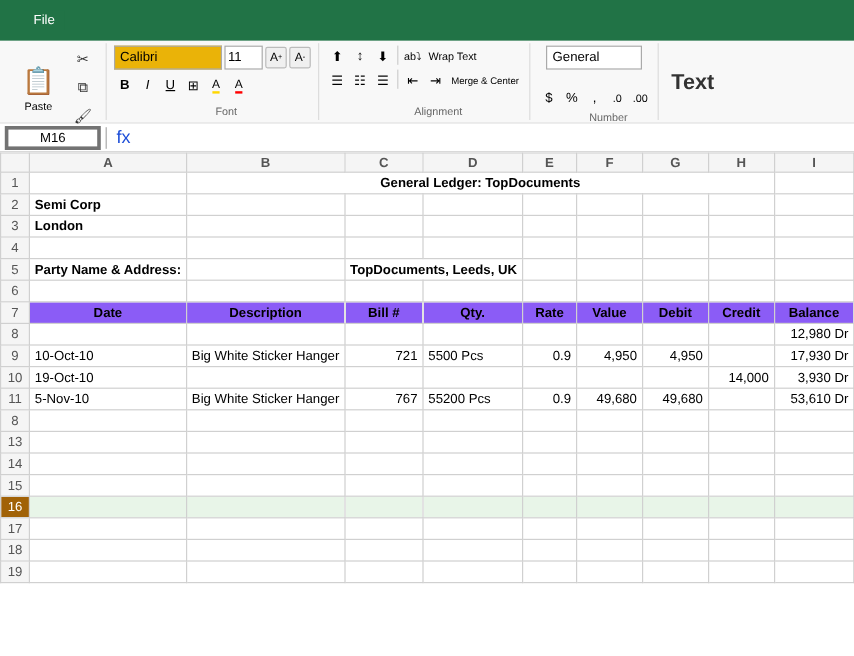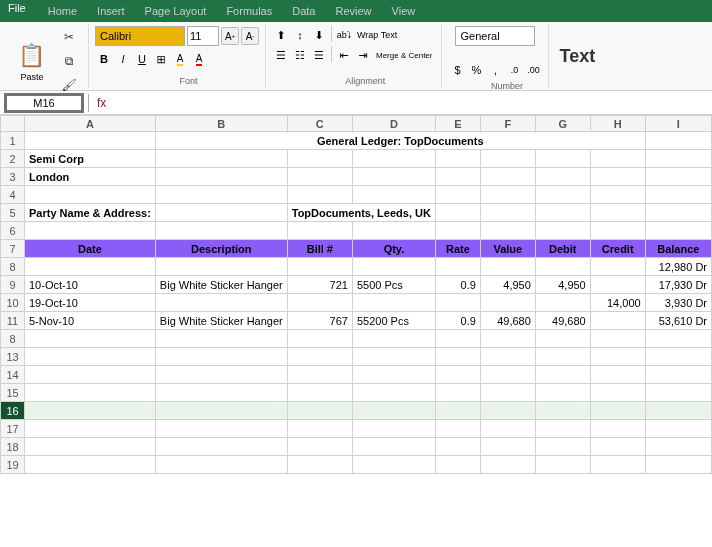--- a/index.html
+++ b/index.html
@@ -1,23 +1,24 @@
 <!DOCTYPE html>
 <html><head>
   <meta charset="utf-8">
   <style>
     * { margin: 0; padding: 0; box-sizing: border-box; }
     body { font-family: 'Segoe UI', Arial, sans-serif; font-size: 11px; background: #fff; overflow: hidden; }
 
     
     .title-bar {
       background: #217346;
-      height: 22px;
-      display: flex;
-      padding: 0 0;
+      height: 34px;
+      display: flex;
+      align-items: center;
+      padding: 0 20px;
     }
     .title-bar-file {
       background: #217346;
       color: white;
       font-size: 11px;
       padding: 2px 8px;
       cursor: pointer;
     }
     .title-bar-tabs {
       display: flex;
@@ -188,22 +189,22 @@
       font-size: 11px;
       padding: 0 4px;
       text-align: center;
     }
     .formula-divider {
       width: 1px;
       height: 18px;
       background: #aaa;
     }
     .formula-icon {
-      font-size: 12px;
-      color: #7f1d1d;
+      font-size: 15px;
+      color: #1d4ed8;
       padding: 0 4px;
       cursor: pointer;
     }
     .formula-input {
       flex: 1;
       height: 20px;
       border: none;
       outline: none;
       font-size: 11px;
     }
@@ -227,21 +228,21 @@
     .row-num {
       background: #f5f5f5;
       text-align: center;
       color: #555;
       width: 24px;
       min-width: 24px;
       font-size: 10px;
       padding: 1px 2px;
     }
     .row-num.selected {
-      background: #14532d;
+      background: #a16207;
       color: white;
       margin-left: 20px;
     }
     
     .col-header {
       background: #f5f5f5;
       text-align: center;
       color: #555;
       font-size: 10px;
       padding: 1px 4px;
@@ -261,29 +262,20 @@
     }
     td.cell.selected-row {
       background: #e8f5e8;
     }
   </style>
 </head>
 <body>
 
 <div class="title-bar">
   <span class="title-bar-file">File</span>
-  <div class="title-bar-tabs">
-    <span class="title-bar-tab">Home</span>
-    <span class="title-bar-tab">Insert</span>
-    <span class="title-bar-tab">Page Layout</span>
-    <span class="title-bar-tab">Formulas</span>
-    <span class="title-bar-tab">Data</span>
-    <span class="title-bar-tab">Review</span>
-    <span class="title-bar-tab">View</span>
-  </div>
 </div>
 
 <div class="ribbon">
   <div class="ribbon-content">
 
     <div class="ribbon-group">
       <div class="ribbon-group-content">
         <div class="paste-btn">
           <div class="paste-icon">📋</div>
           <span style="font-size:9px;">Paste</span>

